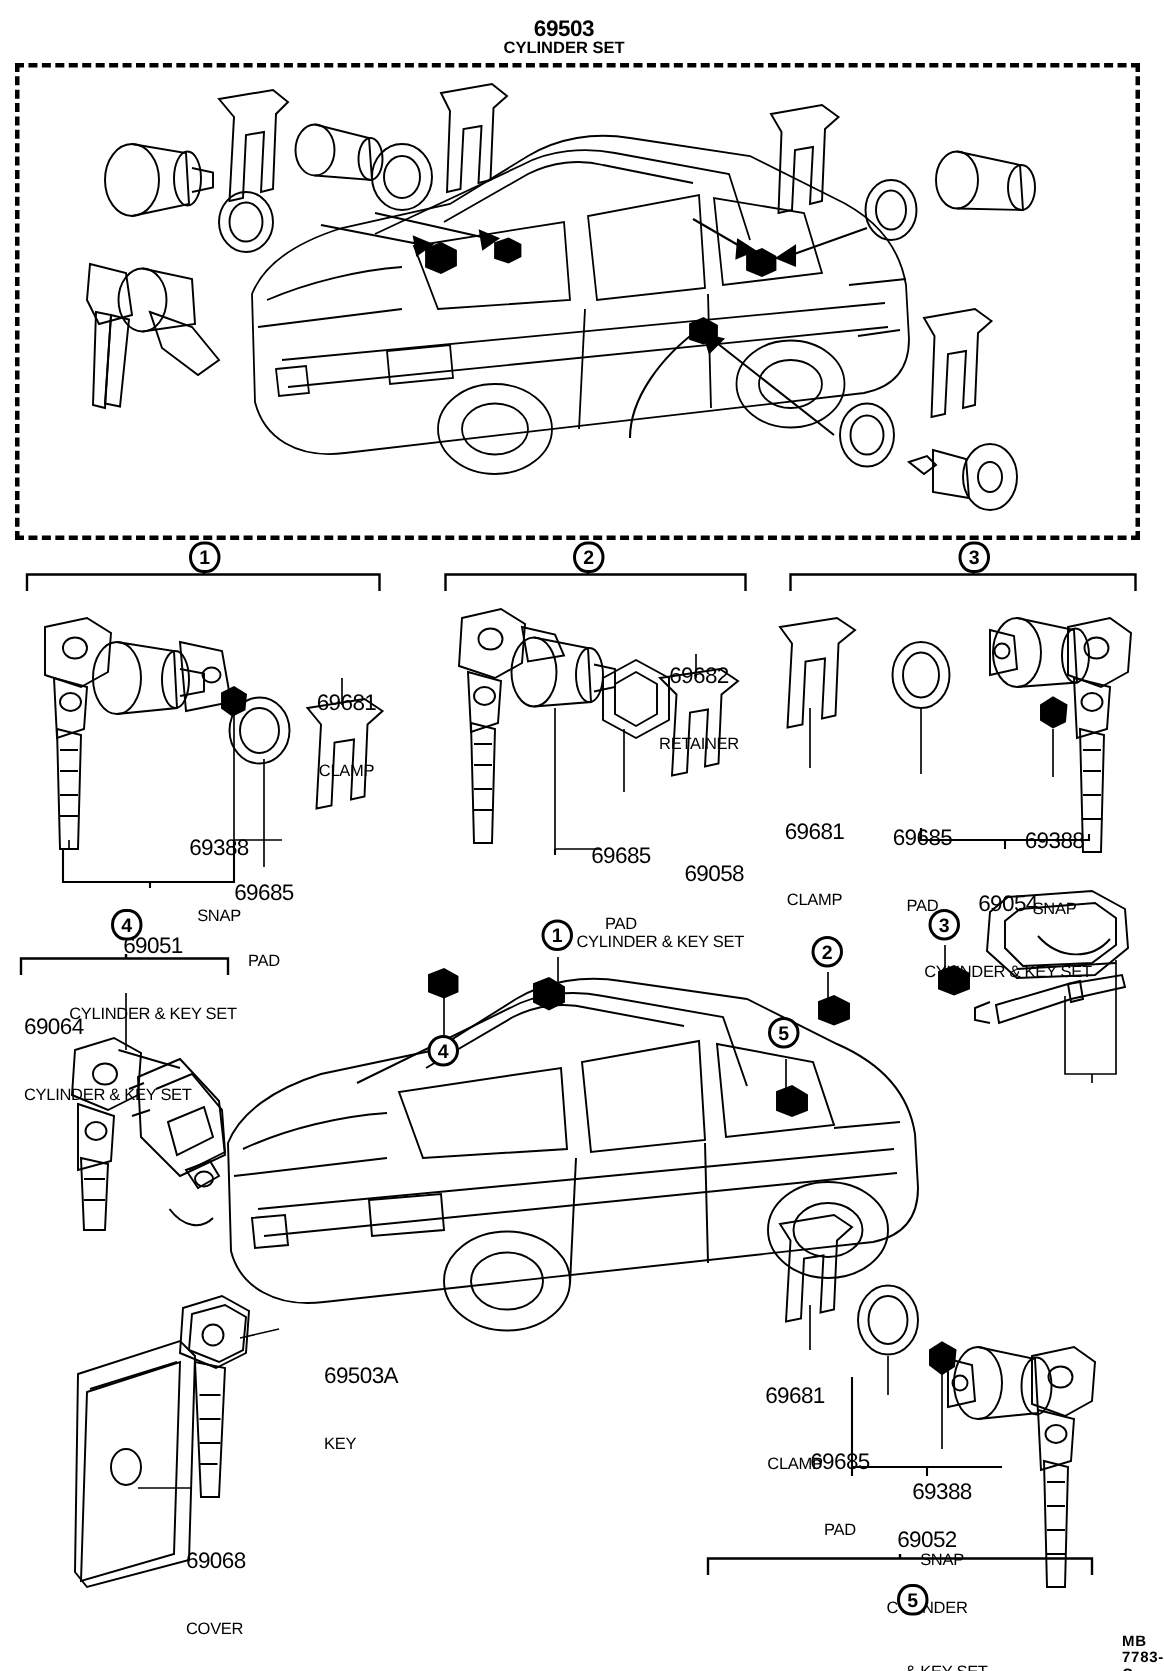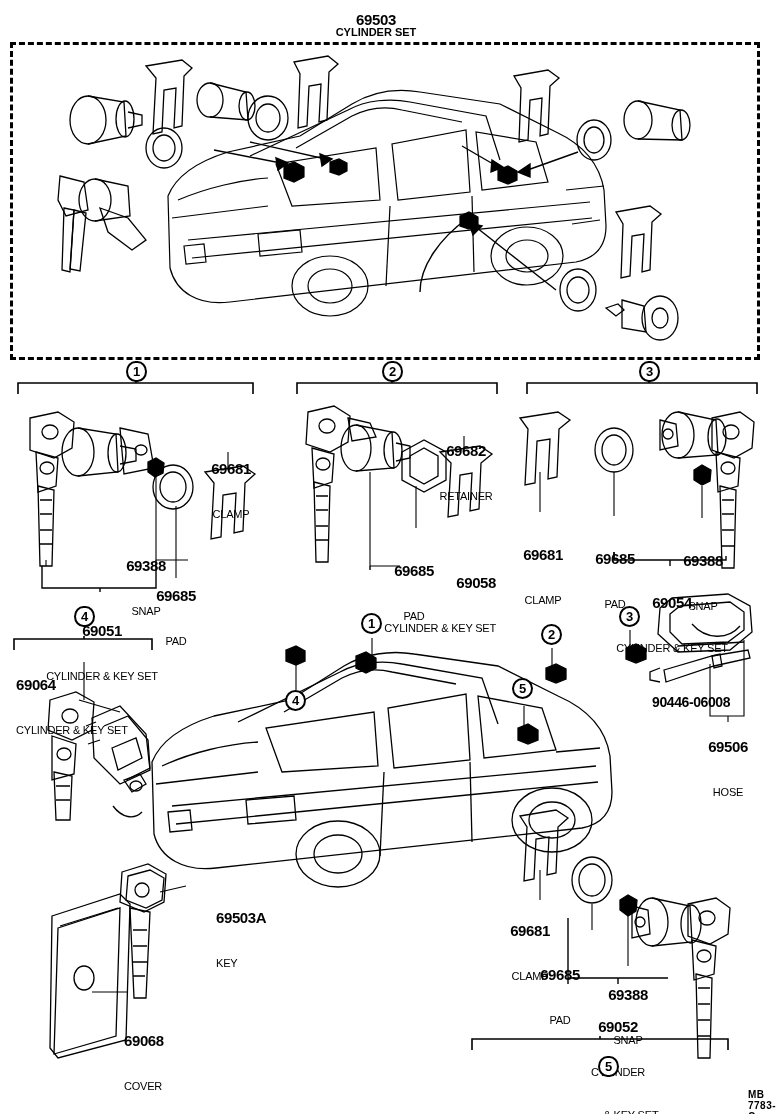--- a/index.html
+++ b/index.html
@@ -4,21 +4,21 @@
 <title>Parts Diagram</title>
 <style>
   html,body{margin:0;padding:0;background:#fff;}
   body{
     width:776px;height:1114px;position:relative;overflow:hidden;
     font-family:"Liberation Sans","DejaVu Sans",sans-serif;
     color:#000;
   }
   .stage{position:absolute;left:0;top:0;width:776px;height:1114px;}
   .lbl{position:absolute;white-space:pre;line-height:1.02;}
-  .lbl .num{display:block;font-size:15px;font-weight:bold;letter-spacing:-0.4px;}
+  .lbl .num{display:block;font-size:15px;font-weight:normal;letter-spacing:-0.4px;}
   .lbl .nm{display:block;font-size:11px;font-weight:normal;letter-spacing:-0.2px;}
   .lbl.ctr{text-align:center;}
   .title{position:absolute;text-align:center;line-height:1.02;}
   .title .num{display:block;font-size:15px;font-weight:bold;letter-spacing:-0.3px;}
   .title .nm{display:block;font-size:11px;font-weight:bold;letter-spacing:0px;}
   .circ{
     position:absolute;border:2px solid #000;border-radius:50%;
     display:flex;align-items:center;justify-content:center;
     font-size:13px;font-weight:bold;background:#fff;
     width:21px;height:21px;box-sizing:border-box;
@@ -434,27 +434,20 @@
       <path d="M712,656 l8,-2 l2,12 l-8,2 Z"></path>
       <path d="M660,668 l-10,4 l0,8 l10,2"></path>
     </g>
     <g class="ln" stroke-width="1.1">
       <path d="M710,664 L710,690"></path>
       <path d="M744,640 L744,716 L710,716 L710,690"></path>
       <path d="M728,716 L728,722"></path>
     </g>
   </svg>
 
-  <div class="lbl" style="left:652px;top:662px;width:124px;">
-    <span class="num" style="font-size:14px;">90446-06008</span>
-  </div>
-  <div class="lbl ctr" style="left:694px;top:706px;width:68px;">
-    <span class="num">69506</span>
-    <span class="nm">HOSE</span>
-  </div>
 
   <svg width="776" height="1114">
     <g class="ln" stroke-width="1.3">
 
       <path d="M122,872 l26,-8 l18,10 l-2,28 l-20,10 l-24,-10 Z"></path>
       <path d="M128,876 l22,-6 l14,8 l-2,22 l-16,8 l-20,-8 Z"></path>
       <ellipse cx="142" cy="890" rx="7" ry="7"></ellipse>
       <path d="M130,908 l20,4 l-4,86 l-12,0 Z"></path>
       <path d="M133,930 l14,0 M133,946 l14,0 M133,962 l14,0 M133,976 l12,0"></path>
 

